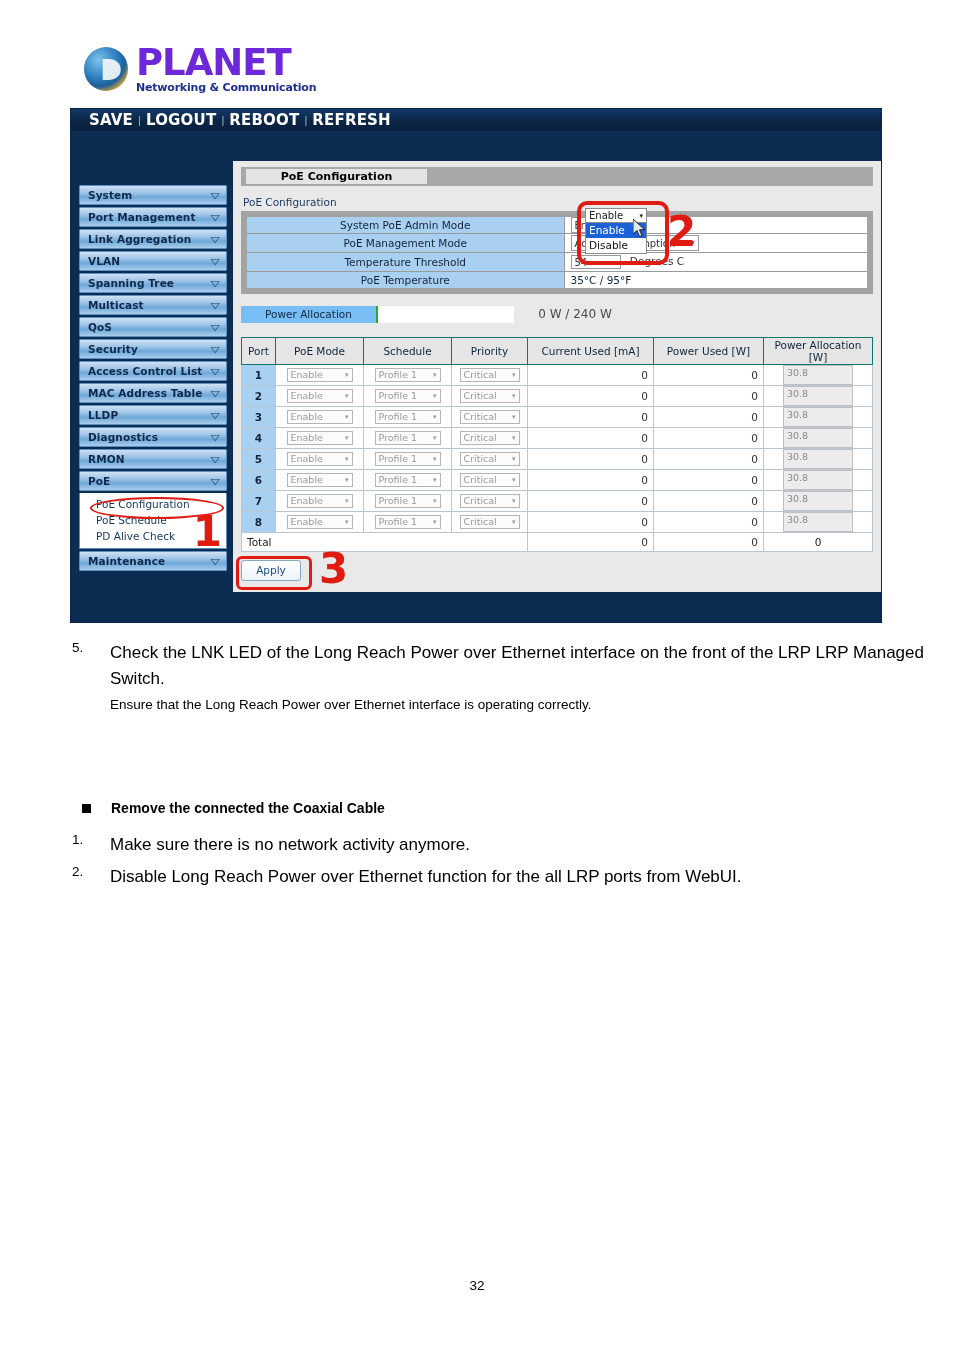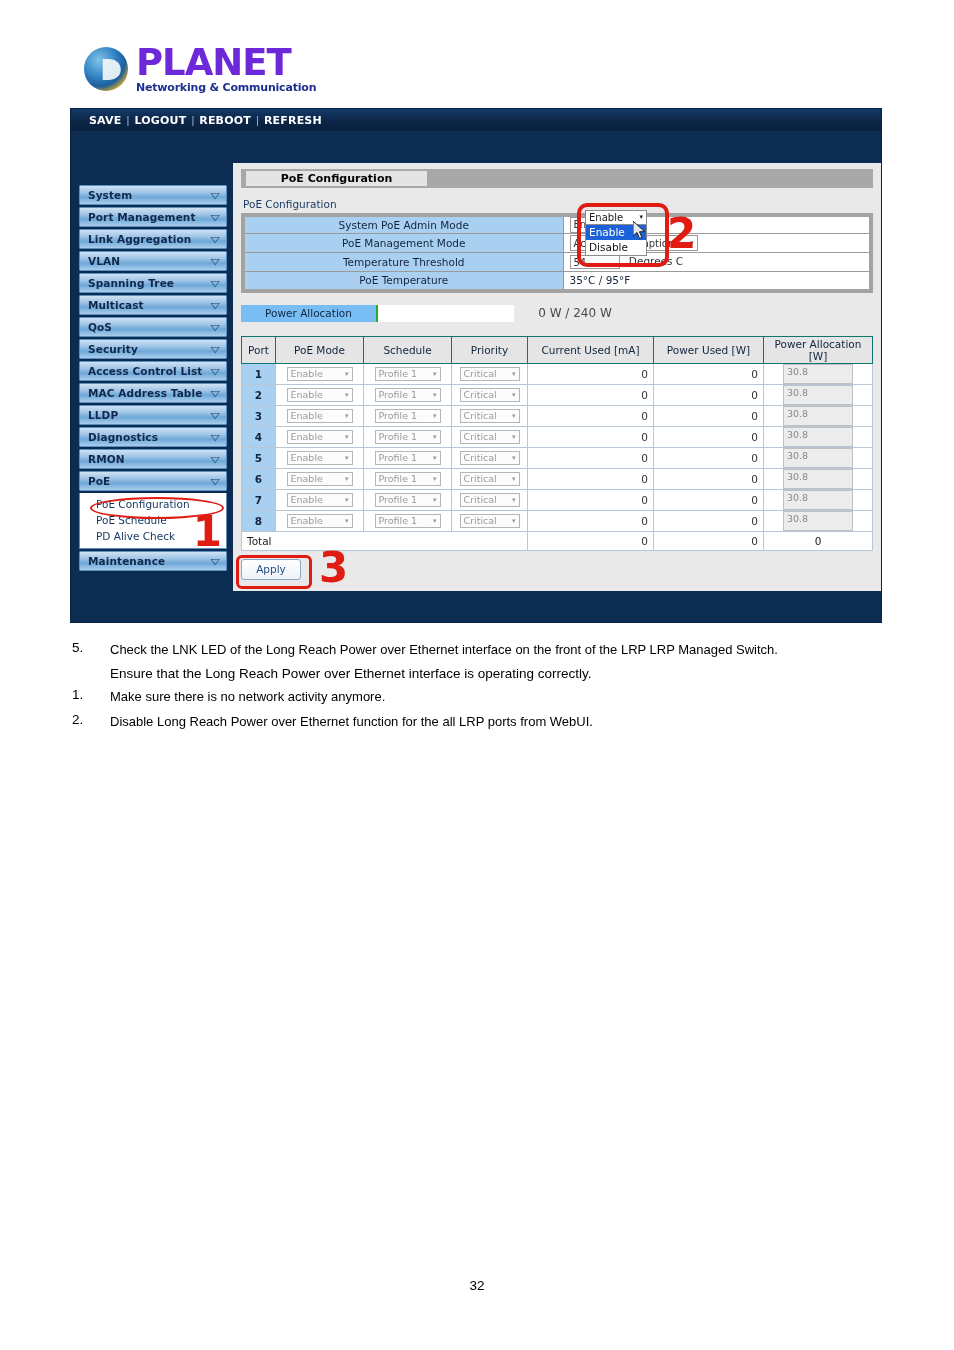--- a/index.html
+++ b/index.html
@@ -79,21 +79,21 @@
     height: 22px;
     background: linear-gradient(180deg, #123a68 0%, #0c2546 55%, #09203e 100%);
     display: flex;
     align-items: center;
     padding-left: 14px;
     box-sizing: border-box;
   }
   .topbar-link {
     color: #ffffff;
     font-family: "DejaVu Sans", sans-serif;
-    font-size: 11px;
+    font-size: 15px;
     font-weight: bold;
     letter-spacing: .2px;
     padding: 0 4px;
     text-align: center;
   }
   .topbar-sep {
     color: #9ab6d4;
     font-size: 11px;
     padding: 0 1px;
   }
@@ -207,21 +207,21 @@
     font-family: "DejaVu Sans", sans-serif;
     font-size: 10.5px;
     color: #1b3b63;
     margin: 0 0 3px 2px;
   }
 
   
   .cfg-table {
     width: 100%;
     border-collapse: collapse;
-    border: 4px solid #a3a3a3;
+    border: 6px solid #a3a3a3;
     background: #b91c1c;
     table-layout: fixed;
   }
   .cfg-table td {
     border: 1px solid #9a9a9a;
     height: 19px;
     font-family: "DejaVu Sans", sans-serif;
     font-size: 10.5px;
     color: #12243d;
     padding: 0 6px;
@@ -453,21 +453,21 @@
   .numbered .n {
     width: 38px;
     flex: 0 0 38px;
     text-align: left;
     padding-left: 72px;
     font-size: 13.5px;
     color: #000;
     box-sizing: content-box;
   }
   .numbered .body {
-    font-size: 13px;
+    font-size: 17px;
     color: #000;
     line-height: 1.5;
   }
   .indent-para {
     margin-left: 110px;
     font-size: 13.5px;
     color: #000;
     margin-bottom: 6px;
   }
   .bullet-head {
@@ -851,20 +851,24 @@
   </div>
 </div>
 
 <div class="doc">
   <div class="numbered">
     <div class="n">5.</div>
     <div class="body">Check the LNK LED of the Long Reach Power over Ethernet interface on the front of the LRP LRP Managed Switch.</div>
   </div>
   <div class="indent-para">Ensure that the Long Reach Power over Ethernet interface is operating correctly.</div>
 
+  <div class="bullet-head">
+    <span class="sq"></span>
+    <span class="t">Remove the connected the Coaxial Cable</span>
+  </div>
 
   <div class="numbered">
     <div class="n">1.</div>
     <div class="body">Make sure there is no network activity anymore.</div>
   </div>
   <div class="numbered">
     <div class="n">2.</div>
     <div class="body">Disable Long Reach Power over Ethernet function for the all LRP ports from WebUI.</div>
   </div>
 </div>

